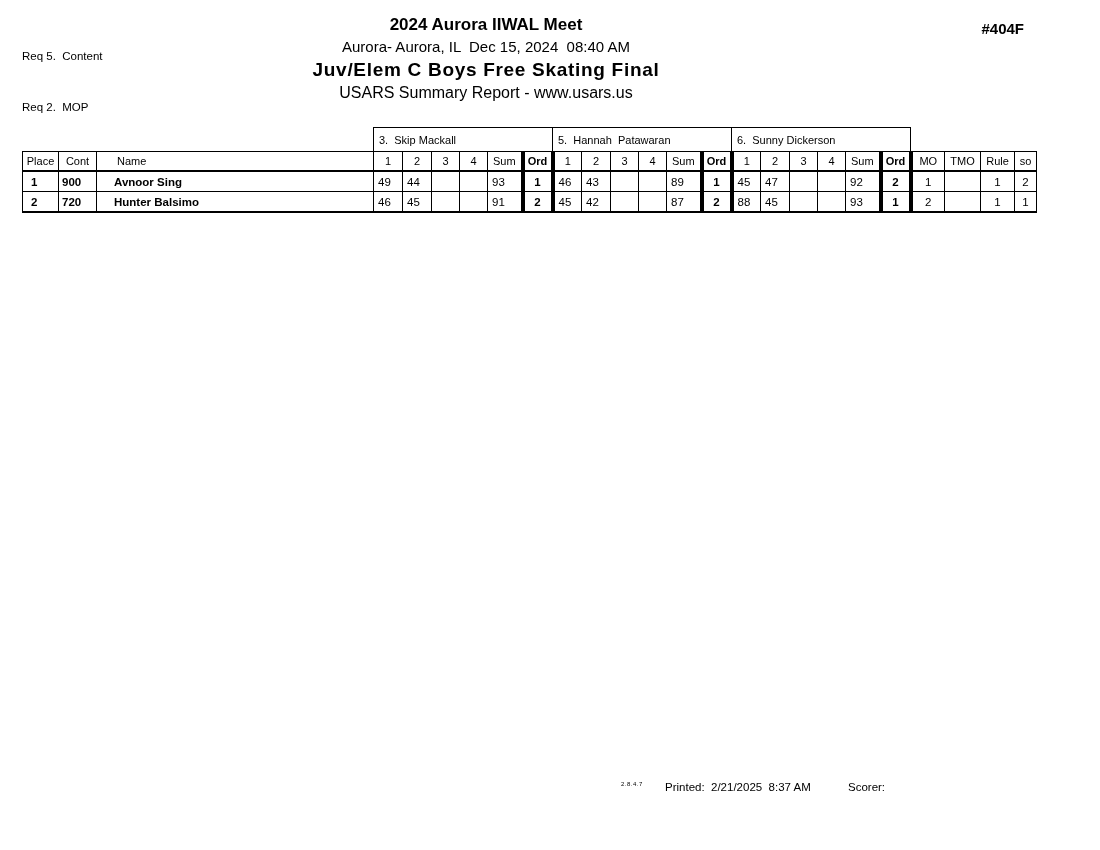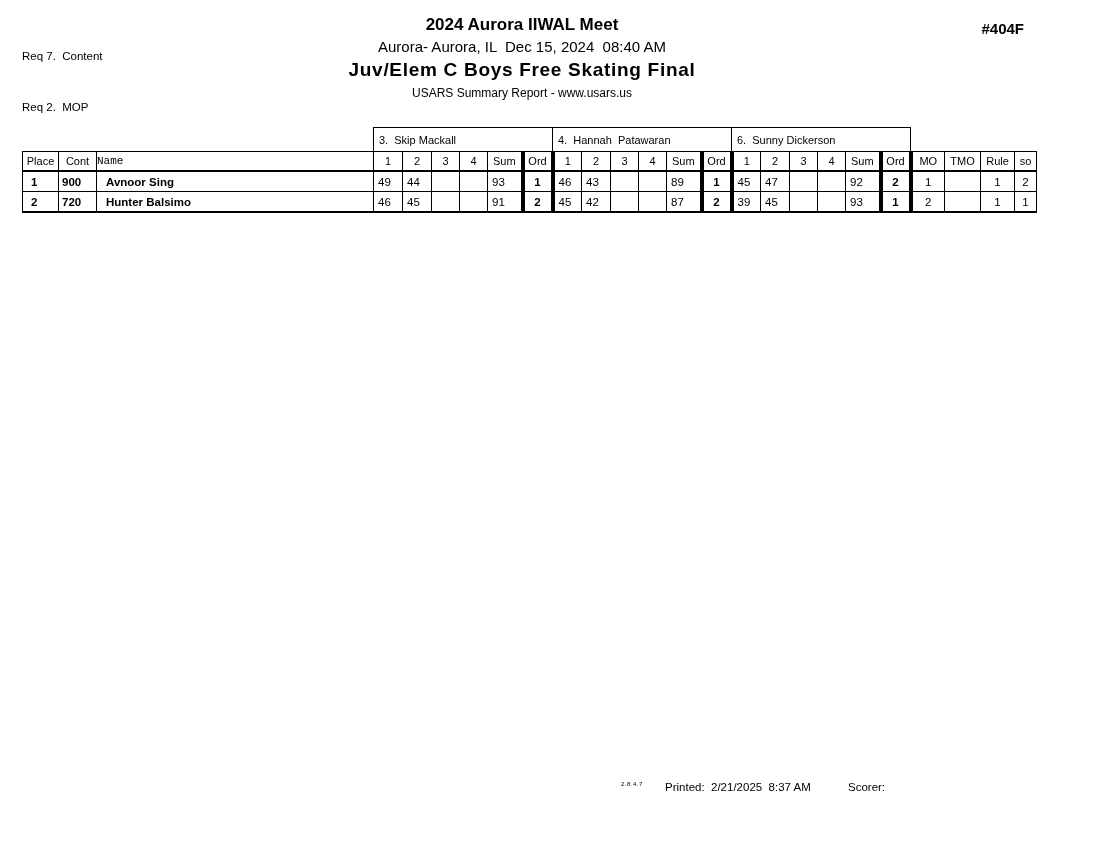--- a/index.html
+++ b/index.html
@@ -7,26 +7,26 @@
     width:1100px; height:850px;
     background:#ffffff; color:#000;
     font-family:"Liberation Sans", sans-serif;
     position:relative; overflow:hidden;
   }
   .req {
     position:absolute; left:22px; top:14px;
     font-size:11.5px; line-height:17px; white-space:pre;
   }
   .titles {
-    position:absolute; left:0; top:14px; width:972px; text-align:center;padding-left:36px;
+    position:absolute; left:0; top:14px; width:972px; text-align:center;
   }
   .t1 { font-size:17px; font-weight:bold; line-height:22px; }
   .t2 { font-size:15px; line-height:22px; white-space:pre; }
   .t3 { font-size:19px; font-weight:bold; line-height:23px; letter-spacing:0.7px; }
-  .t4 { font-size:12px; line-height:24px; }
+  .t4 { font-size:16px; line-height:24px; }
   .report-num {
     position:absolute; right:76px; top:20px;
     font-size:15px; font-weight:bold;
   }
   table {
     position:absolute; left:22px; top:127px;
     border-collapse:collapse; table-layout:fixed;
   }
   td, th {
     border:1px solid #000;
@@ -34,44 +34,44 @@
     padding:0; height:18px;
     overflow:hidden; white-space:nowrap;
     text-align:center; vertical-align:middle;
   }
   tr.jrow td { height:23px; }
   td.nob { border:none; }
   td.jname {
     text-align:left; padding-left:5px; white-space:pre; font-size:11px;
   }
   tr.hrow th { border-bottom:2px solid #000; }
-  th.l { text-align:left; padding-left:0;font-family:Liberation Mono, monospace; }
+  th.l { text-align:left; padding-left:20px; }
   tr.drow td { height:19px; font-size:11.5px; }
   tr.lastrow td { border-bottom:2px solid #000; }
-  .ordb { border-left:4px solid #000; border-right:4px solid #000; }
+  .ordb { border-left:4px solid #000; border-right:4px solid #000;font-weight:bold; }
   .bold { font-weight:bold; }
   td.place { text-align:left; padding-left:8px; }
   td.cont  { text-align:left; padding-left:3px; }
-  td.name  { text-align:left; padding-left:9px; font-size:12px; }
+  td.name  { text-align:left; padding-left:17px; font-size:12px; }
   td.score { text-align:left; padding-left:4px; }
   .version {
     position:absolute; left:621px; top:781px; font-size:6px; letter-spacing:0.5px;
   }
   .printed {
     position:absolute; left:645px; top:781px; font-size:11.5px; white-space:pre;margin-left:20px;
   }
   .scorer {
     position:absolute; left:848px; top:781px; font-size:11.5px;
   }
 </style>
 </head>
 <body>
 
 <div class="req">
-  <div>Req 7.  Content</div>
+  <div>Req 5.  Content</div>
   <div>Req 2.  MOP</div>
 </div>
 
 <div class="report-num">#404F</div>
 
 <div class="titles">
   <div class="t1">2024 Aurora IIWAL Meet</div>
   <div class="t2">Aurora- Aurora, IL  Dec 15, 2024  08:40 AM</div>
   <div class="t3">Juv/Elem C Boys Free Skating Final</div>
   <div class="t4">USARS Summary Report - www.usars.us</div>
@@ -103,21 +103,21 @@
     <col style="width:34px">
       <col style="width:36px">
       <col style="width:34px">
       <col style="width:22px">
   </colgroup>
 
   <tbody>
       <tr class="jrow">
     <td class="nob" colspan="3"></td>
     <td class="jname" colspan="6">3.  Skip Mackall</td>
-    <td class="jname" colspan="6">4.  Hannah  Patawaran</td>
+    <td class="jname" colspan="6">5.  Hannah  Patawaran</td>
     <td class="jname" colspan="6">6.  Sunny Dickerson</td>
     <td class="nob" colspan="4"></td>
   </tr>
 
   <tr class="hrow">
     <th>Place</th>
     <th>Cont</th>
     <th class="l">Name</th>
 
     <th>1</th>
@@ -191,21 +191,21 @@
     <td class="score">91</td>
     <td class="ordb bold">2</td>
 
     <td class="score">45</td>
     <td class="score">42</td>
     <td class="score"></td>
     <td class="score"></td>
     <td class="score">87</td>
     <td class="ordb bold">2</td>
 
-    <td class="score">39</td>
+    <td class="score">88</td>
     <td class="score">45</td>
     <td class="score"></td>
     <td class="score"></td>
     <td class="score">93</td>
     <td class="ordb bold">1</td>
 
     <td>2</td>
     <td></td>
     <td>1</td>
     <td>1</td>

